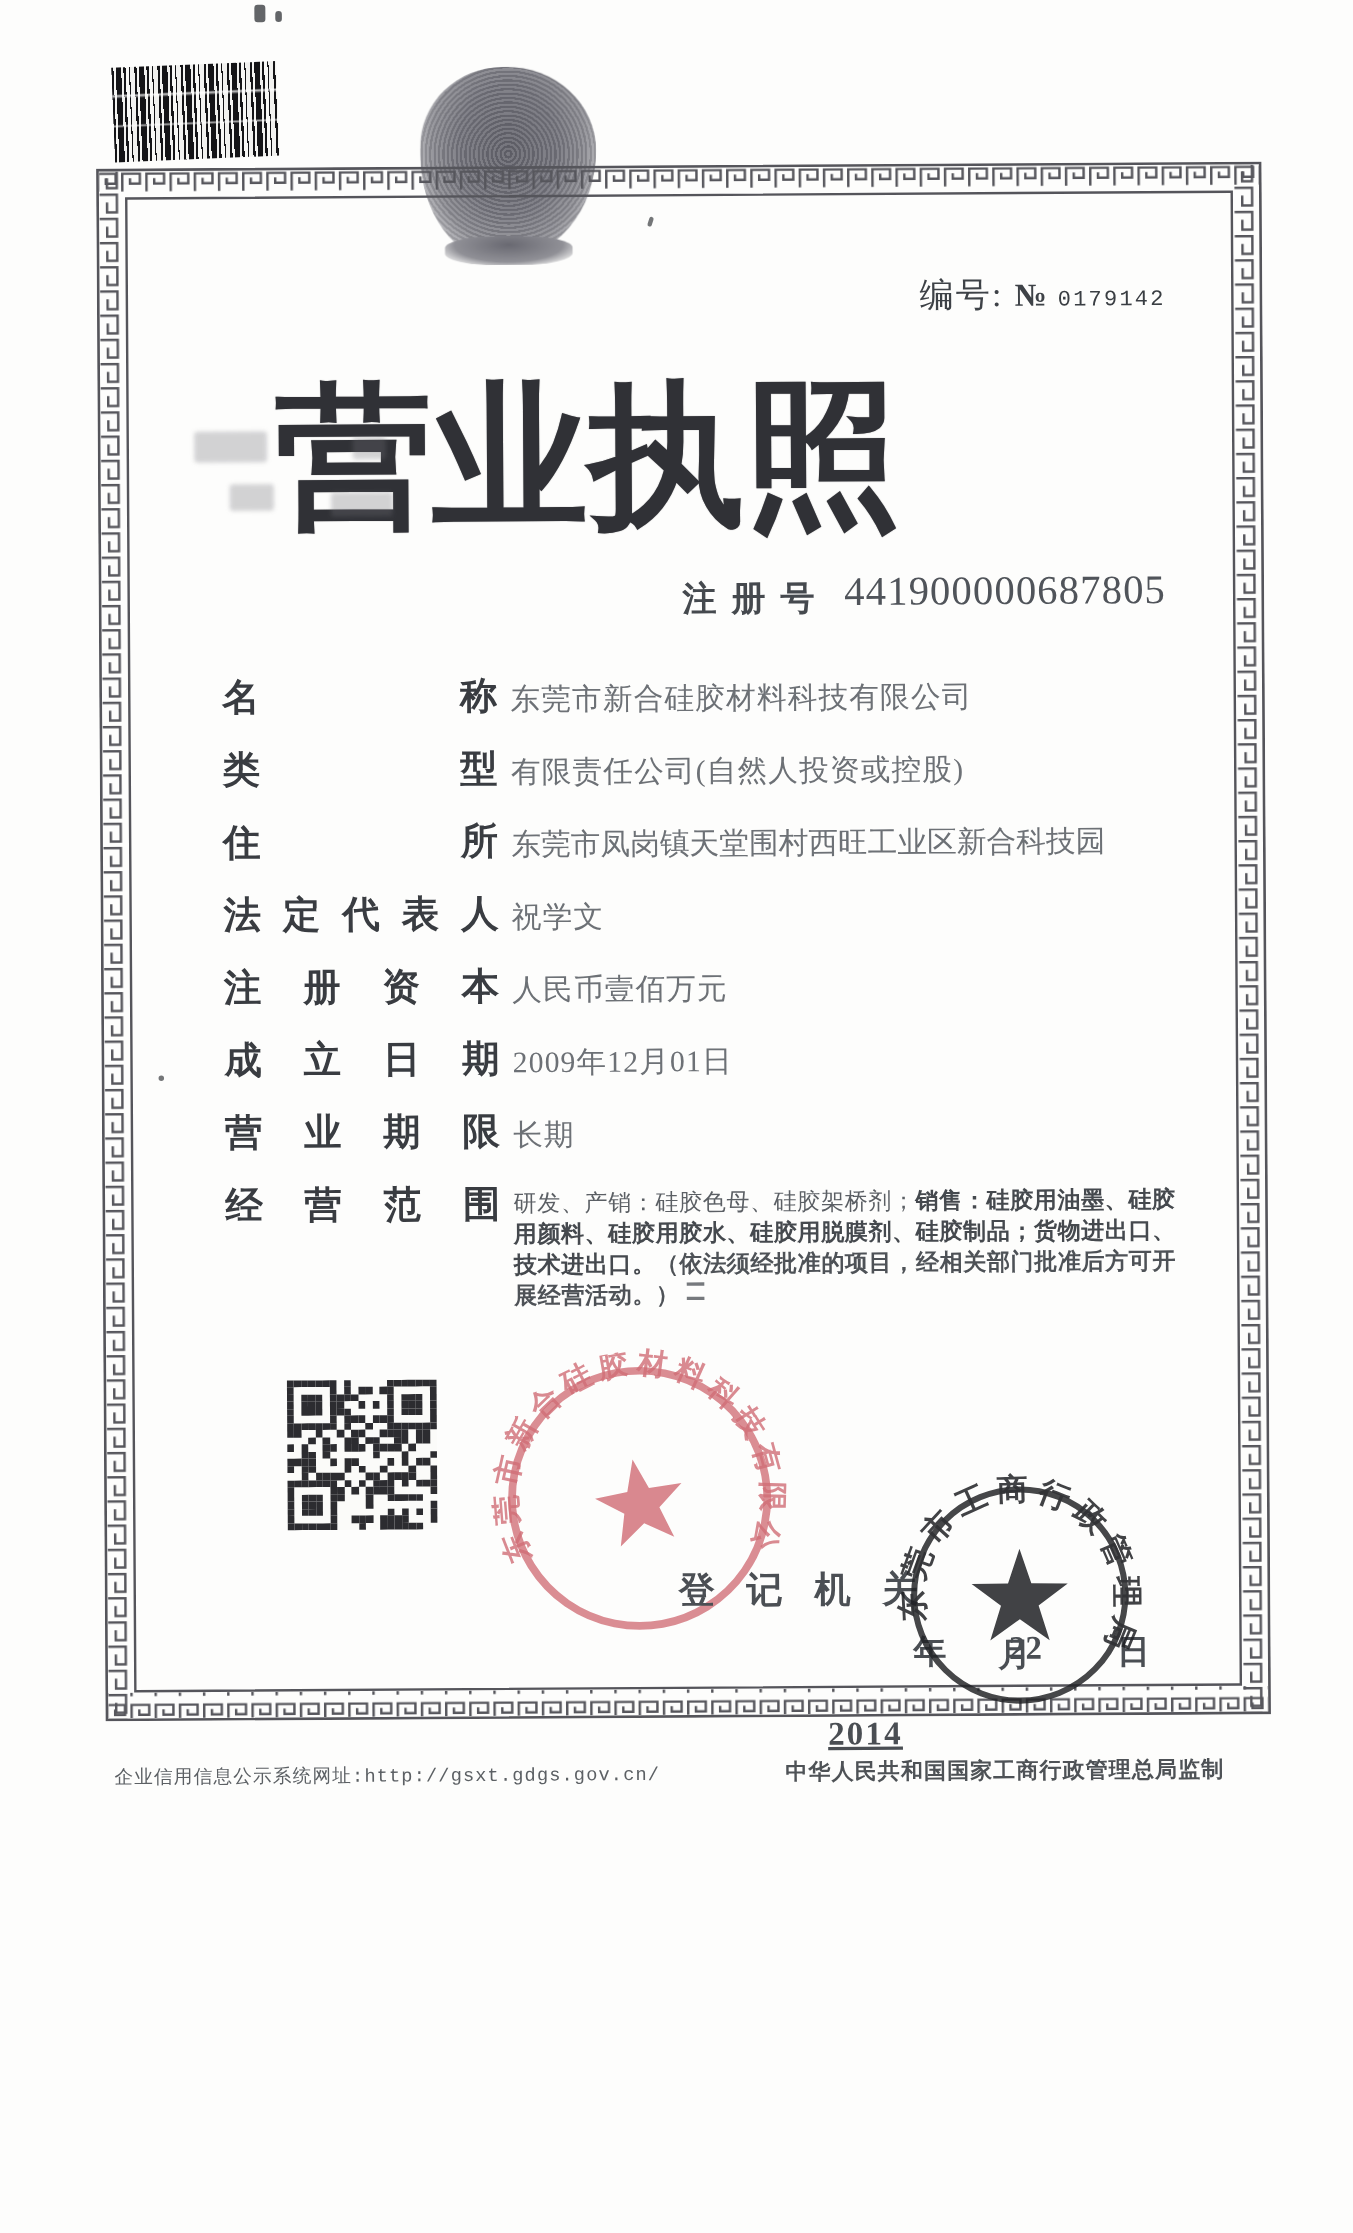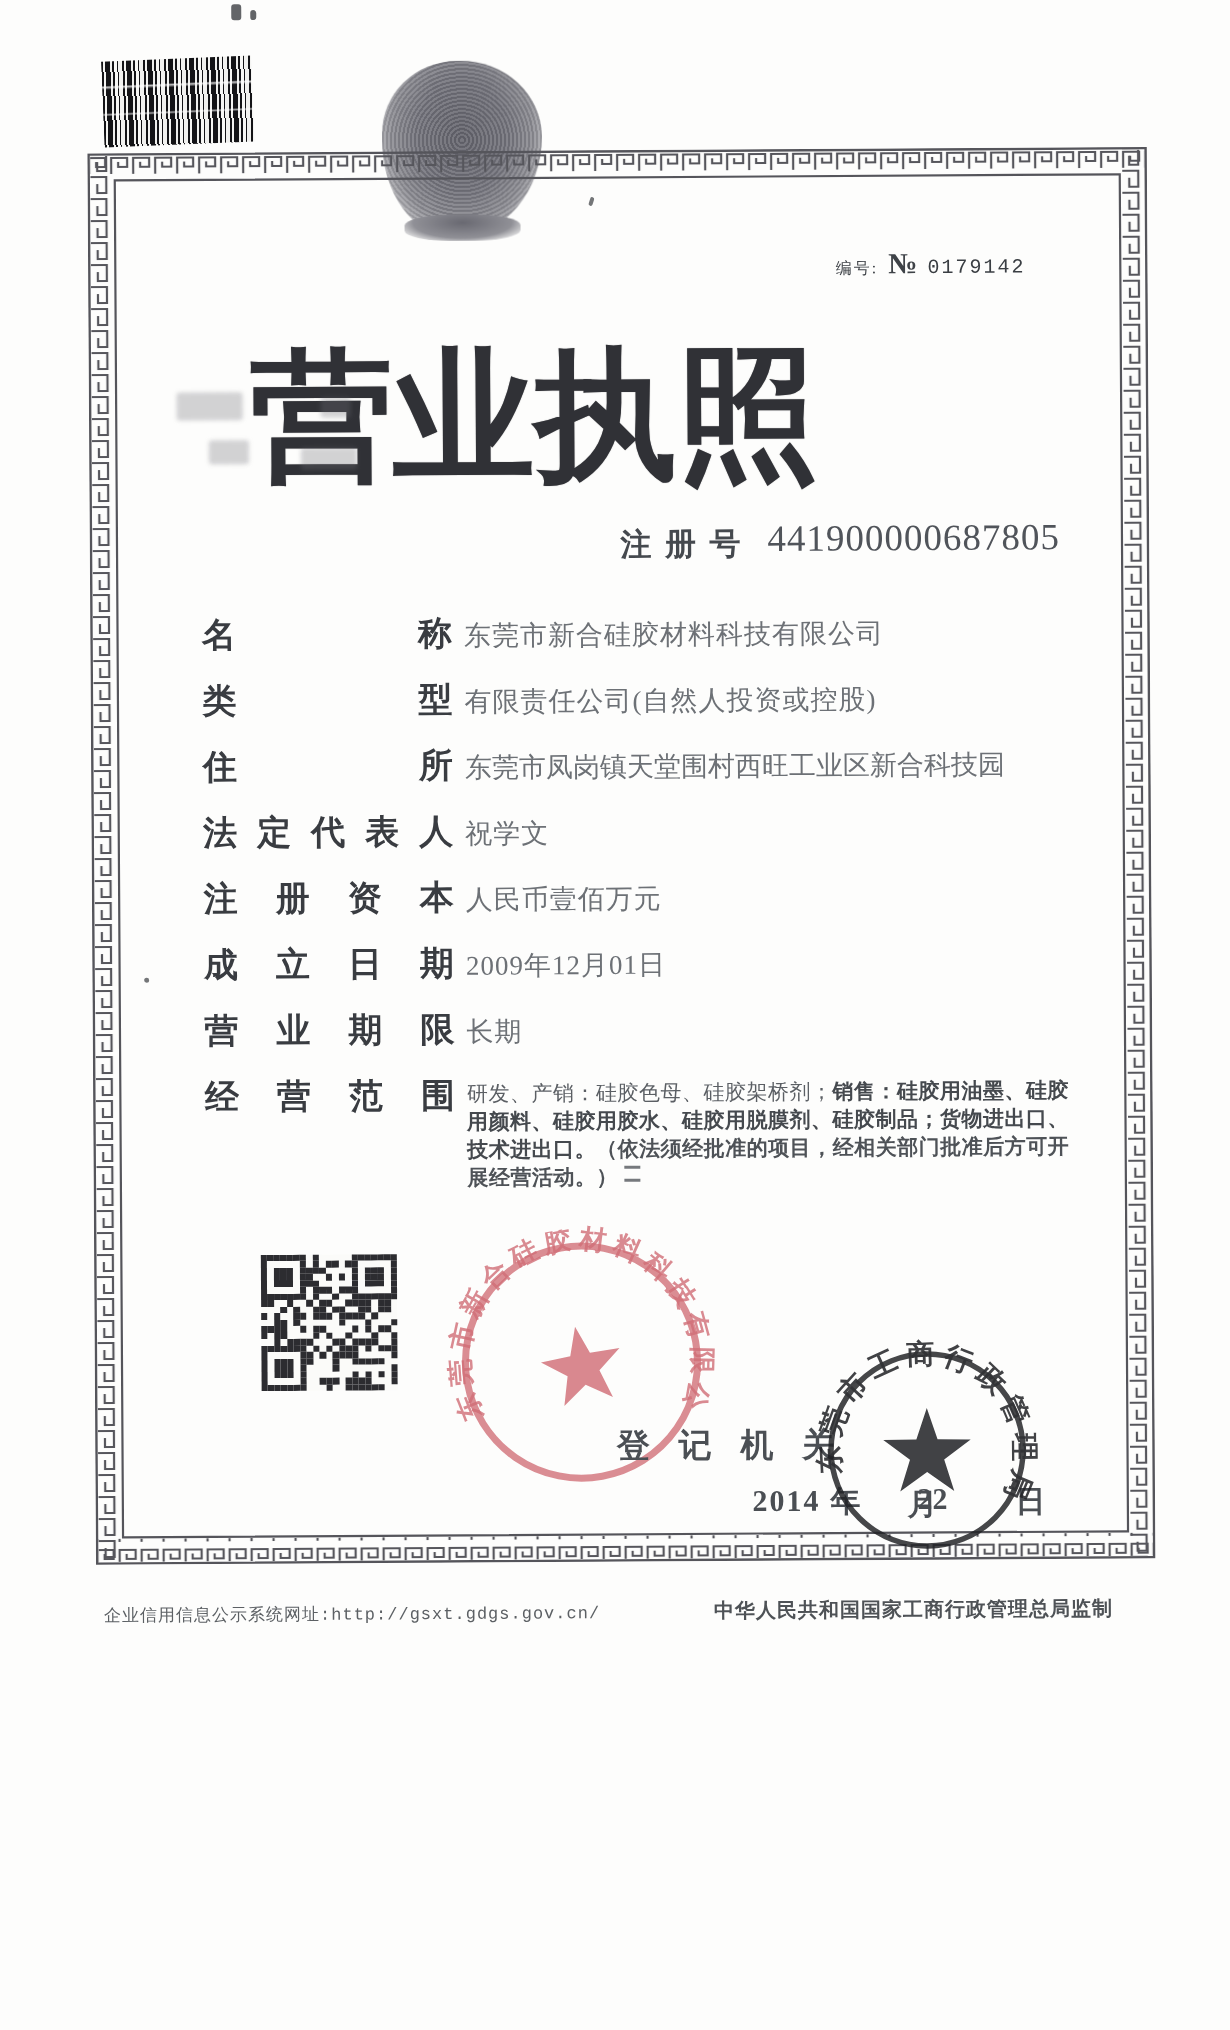--- a/index.html
+++ b/index.html
@@ -51,21 +51,21 @@
     display:flex;justify-content:space-between;
     font-size:142px;line-height:1.08;font-weight:700;
     font-family:"Liberation Sans","DejaVu Sans",sans-serif;
     color:#303136;text-shadow:0 0 1px rgba(60,60,64,.6);
   }
   
   .serial-row{
     position:absolute;left:836px;top:249px;display:flex;align-items:baseline;gap:10px;
     color:#3e4247;
   }
-  .serial-row .lbl{font-size:16px;letter-spacing:2px;}
+  .serial-row .lbl{font-size:31px;letter-spacing:2px;}
   .serial-row .nosym{font-size:29px;font-weight:700;}
   .serial-row .num{font-family:"Liberation Mono","DejaVu Sans Mono",monospace;font-size:20px;letter-spacing:2px;color:#3a3e43;}
   
   .regno-label{
     position:absolute;left:619px;top:524px;width:120px;
     font-size:31px;color:#45494e;font-weight:600;
   }
   .regno-value{
     position:absolute;left:766px;top:518px;
     font-size:37px;color:#50545a;letter-spacing:1px;
@@ -100,21 +100,21 @@
   
   .red-seal{position:absolute;left:441px;top:1228px;transform:rotate(-10deg);opacity:.85;}
   .black-seal{position:absolute;left:804px;top:1336px;opacity:.92;}
   
   .registry-label{
     position:absolute;left:610px;top:1424px;width:218px;
     font-size:33px;font-weight:600;color:#4b4f54;
   }
   .issue-date{position:absolute;left:0;top:0;width:1230px;height:2030px;pointer-events:none;}
   .issue-date span{position:absolute;font-size:30px;color:#4a4e53;font-weight:600;}
-  .d-year{left:745px;top:1485px;letter-spacing:2px;}
+  .d-year{left:745px;top:1561px;letter-spacing:2px;text-decoration:underline;}
   .d-yu{left:823px;top:1483px;}
   .d-mu{left:900px;top:1486px;}
   .d-day{left:910px;top:1484px;color:#5a5e63;}
   .d-du{left:1008px;top:1484px;}
   
   .footer-url{
     position:absolute;left:96px;top:1601px;font-size:17px;letter-spacing:1px;color:#5c6064;
     font-family:"Liberation Mono","DejaVu Sans Mono",monospace;
   }
   .footer-issuer{

